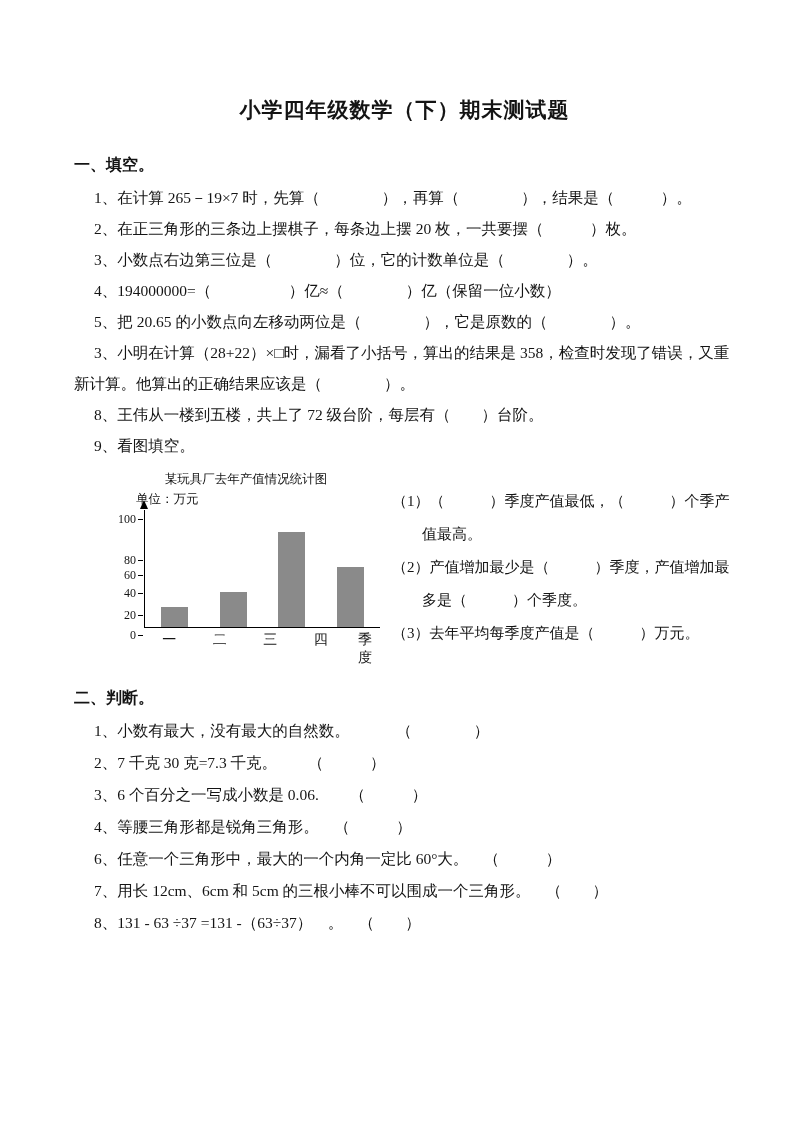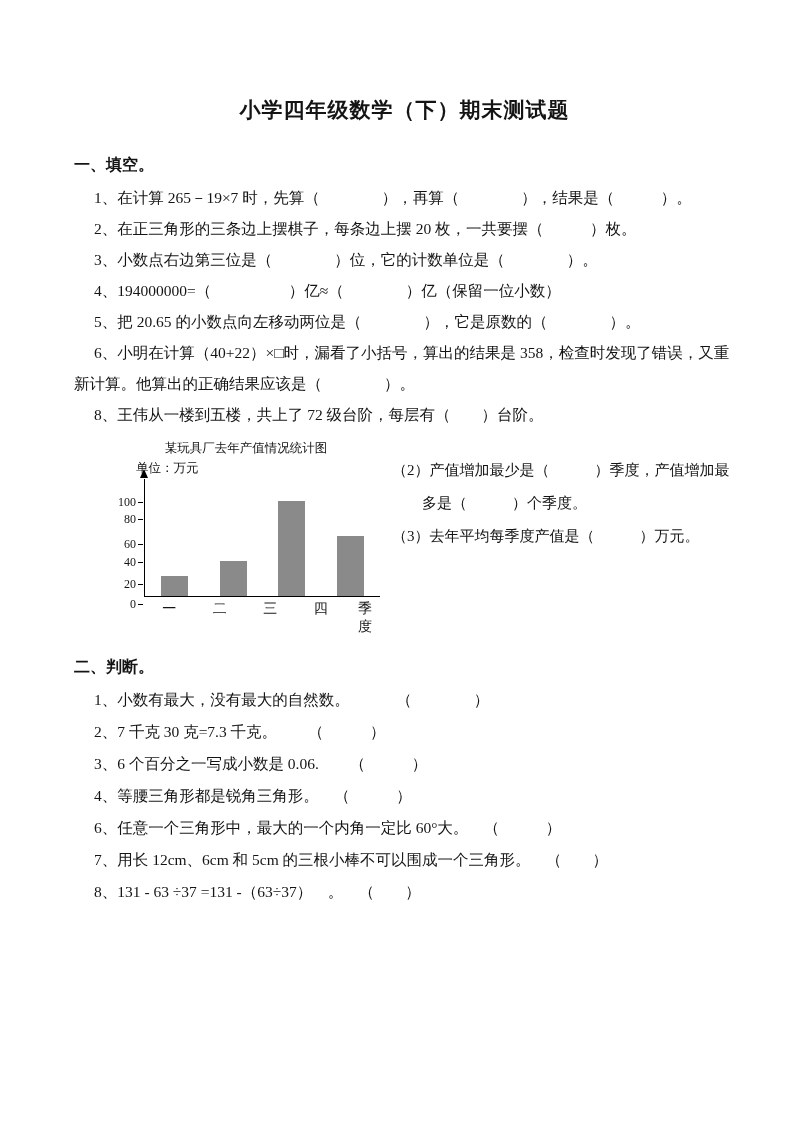--- a/index.html
+++ b/index.html
@@ -91,37 +91,38 @@
 
   <h1 class="title">小学四年级数学（下）期末测试题</h1>
 
   <div class="section section-1">
     <div class="sec-head">一、填空。</div>
     <div class="q">1、在计算 265－19×7 时，先算（　　　　），再算（　　　　），结果是（　　　）。</div>
     <div class="q">2、在正三角形的三条边上摆棋子，每条边上摆 20 枚，一共要摆（　　　）枚。</div>
     <div class="q">3、小数点右边第三位是（　　　　）位，它的计数单位是（　　　　）。</div>
     <div class="q">4、194000000=（　　　　　）亿≈（　　　　）亿（保留一位小数）</div>
     <div class="q">5、把 20.65 的小数点向左移动两位是（　　　　），它是原数的（　　　　）。</div>
-    <div class="q">6、小明在计算（40+22）×□时，漏看了小括号，算出的结果是 358，检查时发现了错误，又重新计算。他算出的正确结果应该是（　　　　）。</div>
+    <div class="q">3、小明在计算（28+22）×□时，漏看了小括号，算出的结果是 358，检查时发现了错误，又重新计算。他算出的正确结果应该是（　　　　）。</div>
     <div class="q">8、王伟从一楼到五楼，共上了 72 级台阶，每层有（　　）台阶。</div>
+    <div class="q">9、看图填空。</div>
   </div>
 
   <div class="figure-row">
 
     <div class="chart">
       <div class="chart-title">某玩具厂去年产值情况统计图</div>
       <div class="chart-unit">单位：万元</div>
       <div class="plot-wrap">
         <div class="y-ticks" id="y-ticks">
             <div class="ytick" style="bottom: -7px;">0</div>
             <div class="ytick" style="bottom: 13px;">20</div>
             <div class="ytick" style="bottom: 35px;">40</div>
             <div class="ytick" style="bottom: 53px;">60</div>
-            <div class="ytick" style="bottom: 78px;">80</div>
-            <div class="ytick" style="bottom: 95px;">100</div>
+            <div class="ytick" style="bottom: 68px;">80</div>
+            <div class="ytick" style="bottom: 109px;">100</div>
           </div>
         <div class="plot" id="plot-area">
           <div class="y-arrow"></div>
         <div class="bar" style="height: 20px; background: rgb(138, 138, 138);"></div>
             <div class="bar" style="height: 35px; background: rgb(138, 138, 138);"></div>
             <div class="bar" style="height: 95px; background: rgb(138, 138, 138);"></div>
             <div class="bar" style="height: 60px; background: rgb(138, 138, 138);"></div>
           </div>
       </div>
       <div class="x-row">
@@ -129,20 +130,21 @@
             <div class="x-label">一</div>
             <div class="x-label">二</div>
             <div class="x-label">三</div>
             <div class="x-label">四</div>
           </div>
         <div class="x-unit">季度</div>
       </div>
     </div>
 
     <div class="chart-questions">
+      <div class="cq">（1）（　　　）季度产值最低，（　　　）个季产值最高。</div>
       <div class="cq">（2）产值增加最少是（　　　）季度，产值增加最多是（　　　）个季度。</div>
       <div class="cq">（3）去年平均每季度产值是（　　　）万元。</div>
     </div>
 
   </div>
 
   <div class="section section-2">
     <div class="sec-head">二、判断。</div>
     <div class="q">1、小数有最大，没有最大的自然数。　　　（　　　　）</div>
     <div class="q">2、7 千克 30 克=7.3 千克。　　（　　　）</div>

